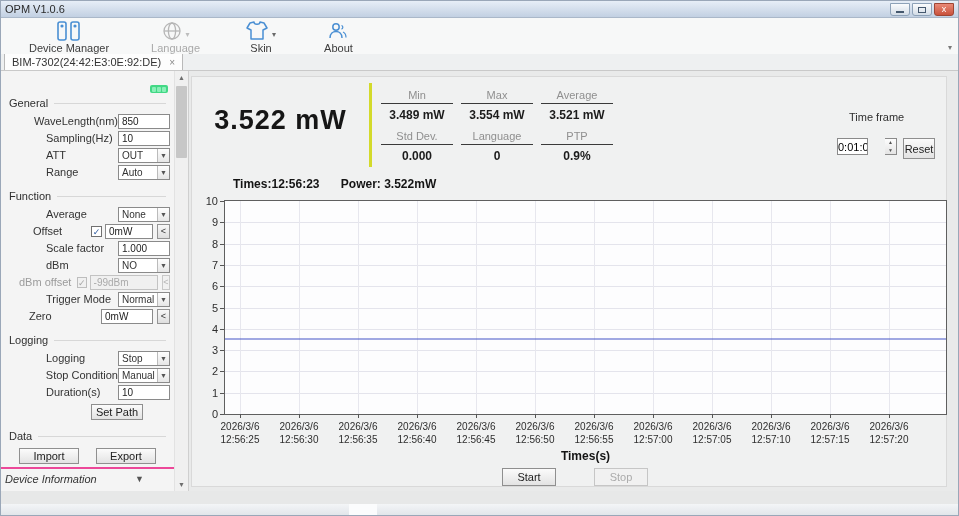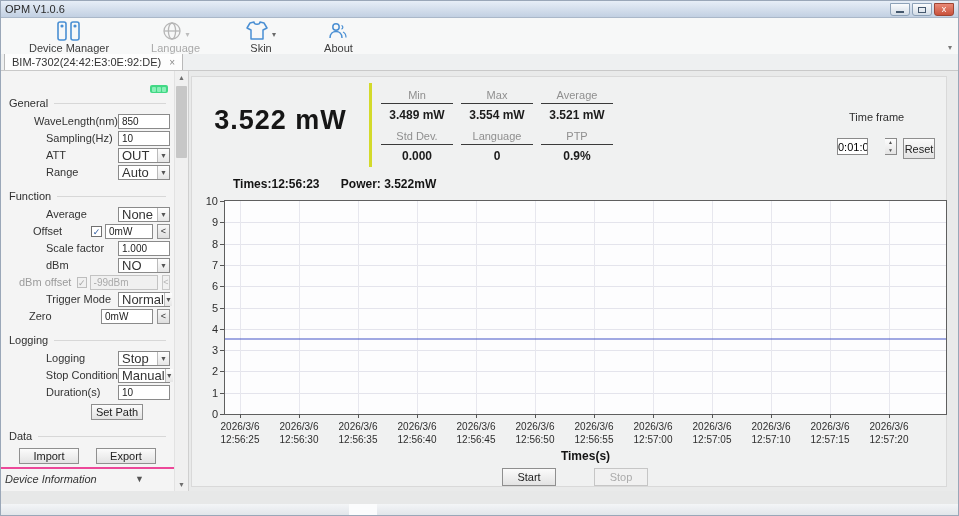--- a/index.html
+++ b/index.html
@@ -40,21 +40,21 @@
   .battery i { flex:1; background:#8aefb8; border-radius:1px; }
   .sec-title { display:flex; align-items:center; margin:10px 8px 4px; color:#2f2f2f; }
   .sec-title::after { content:""; flex:1; height:1px; background:#d7d7d7; margin-left:6px; }
   .srow { display:flex; align-items:center; height:16px; margin:1px 4px 1px 18px;justify-content:flex-end; }
   .srow .lbl { flex:0 0 72px; white-space:nowrap; }
   .srow .lbl.narrow { flex:0 0 58px; }
   .srow .lbl.dim { color:#9b9b9b; }
   .txt { width:52px; height:15px; border:1px solid #8a8a8a; background:#fff; font-size:10px; font-family:"Liberation Sans",sans-serif; padding:0 3px; color:#222; }
   .txt:disabled { background:#f0f0f0; color:#aaa; border-color:#c3c3c3; }
   .combo { width:52px; height:15px; border:1px solid #8a8a8a; background:#fff; display:flex; align-items:center; cursor:pointer; }
-  .combo .cval { flex:1; padding-left:3px; font-size:13px; }
+  .combo .cval { flex:1; padding-left:3px; font-size:10px; }
   .combo .carr { width:12px; height:100%; border-left:1px solid #bbb; background:linear-gradient(#fefefe,#e6e6e6); font-size:7px; color:#555; display:flex; align-items:center; justify-content:center; }
   .cb { width:11px; height:11px; border:1px solid #707070; background:#fff; font-size:9px; line-height:10px; text-align:center; color:#2d5aa0; margin-right:3px; cursor:pointer; }
   .cb.disabled { background:#f0f0f0; color:#a5a5a5; border-color:#bdbdbd; }
   .mini-btn { width:13px; height:15px; margin-left:4px; border:1px solid #949494; background:linear-gradient(#f8f8f8,#dedede); font-size:9px; line-height:13px; text-align:center; color:#333; cursor:pointer; }
   .mini-btn.disabled { color:#b5b5b5; border-color:#c8c8c8; background:#f1f1f1; }
   .btn { border:1px solid #8f8f8f; background:linear-gradient(#fbfbfb,#e3e3e3); font-size:11px; font-family:"Liberation Sans",sans-serif; color:#222; cursor:pointer; }
   .setpath { display:block; margin:4px 0 0 90px; width:52px; height:16px; }
   .data-btn-row { display:flex; margin:6px 0 0 18px; gap:17px; }
   .data-btn { width:60px; height:16px; }
   .devinfo { position:absolute; left:0; right:0; bottom:4px; border-top:2px solid #ec4899; padding:4px 4px 2px; display:flex; align-items:center;font-style:italic; }

